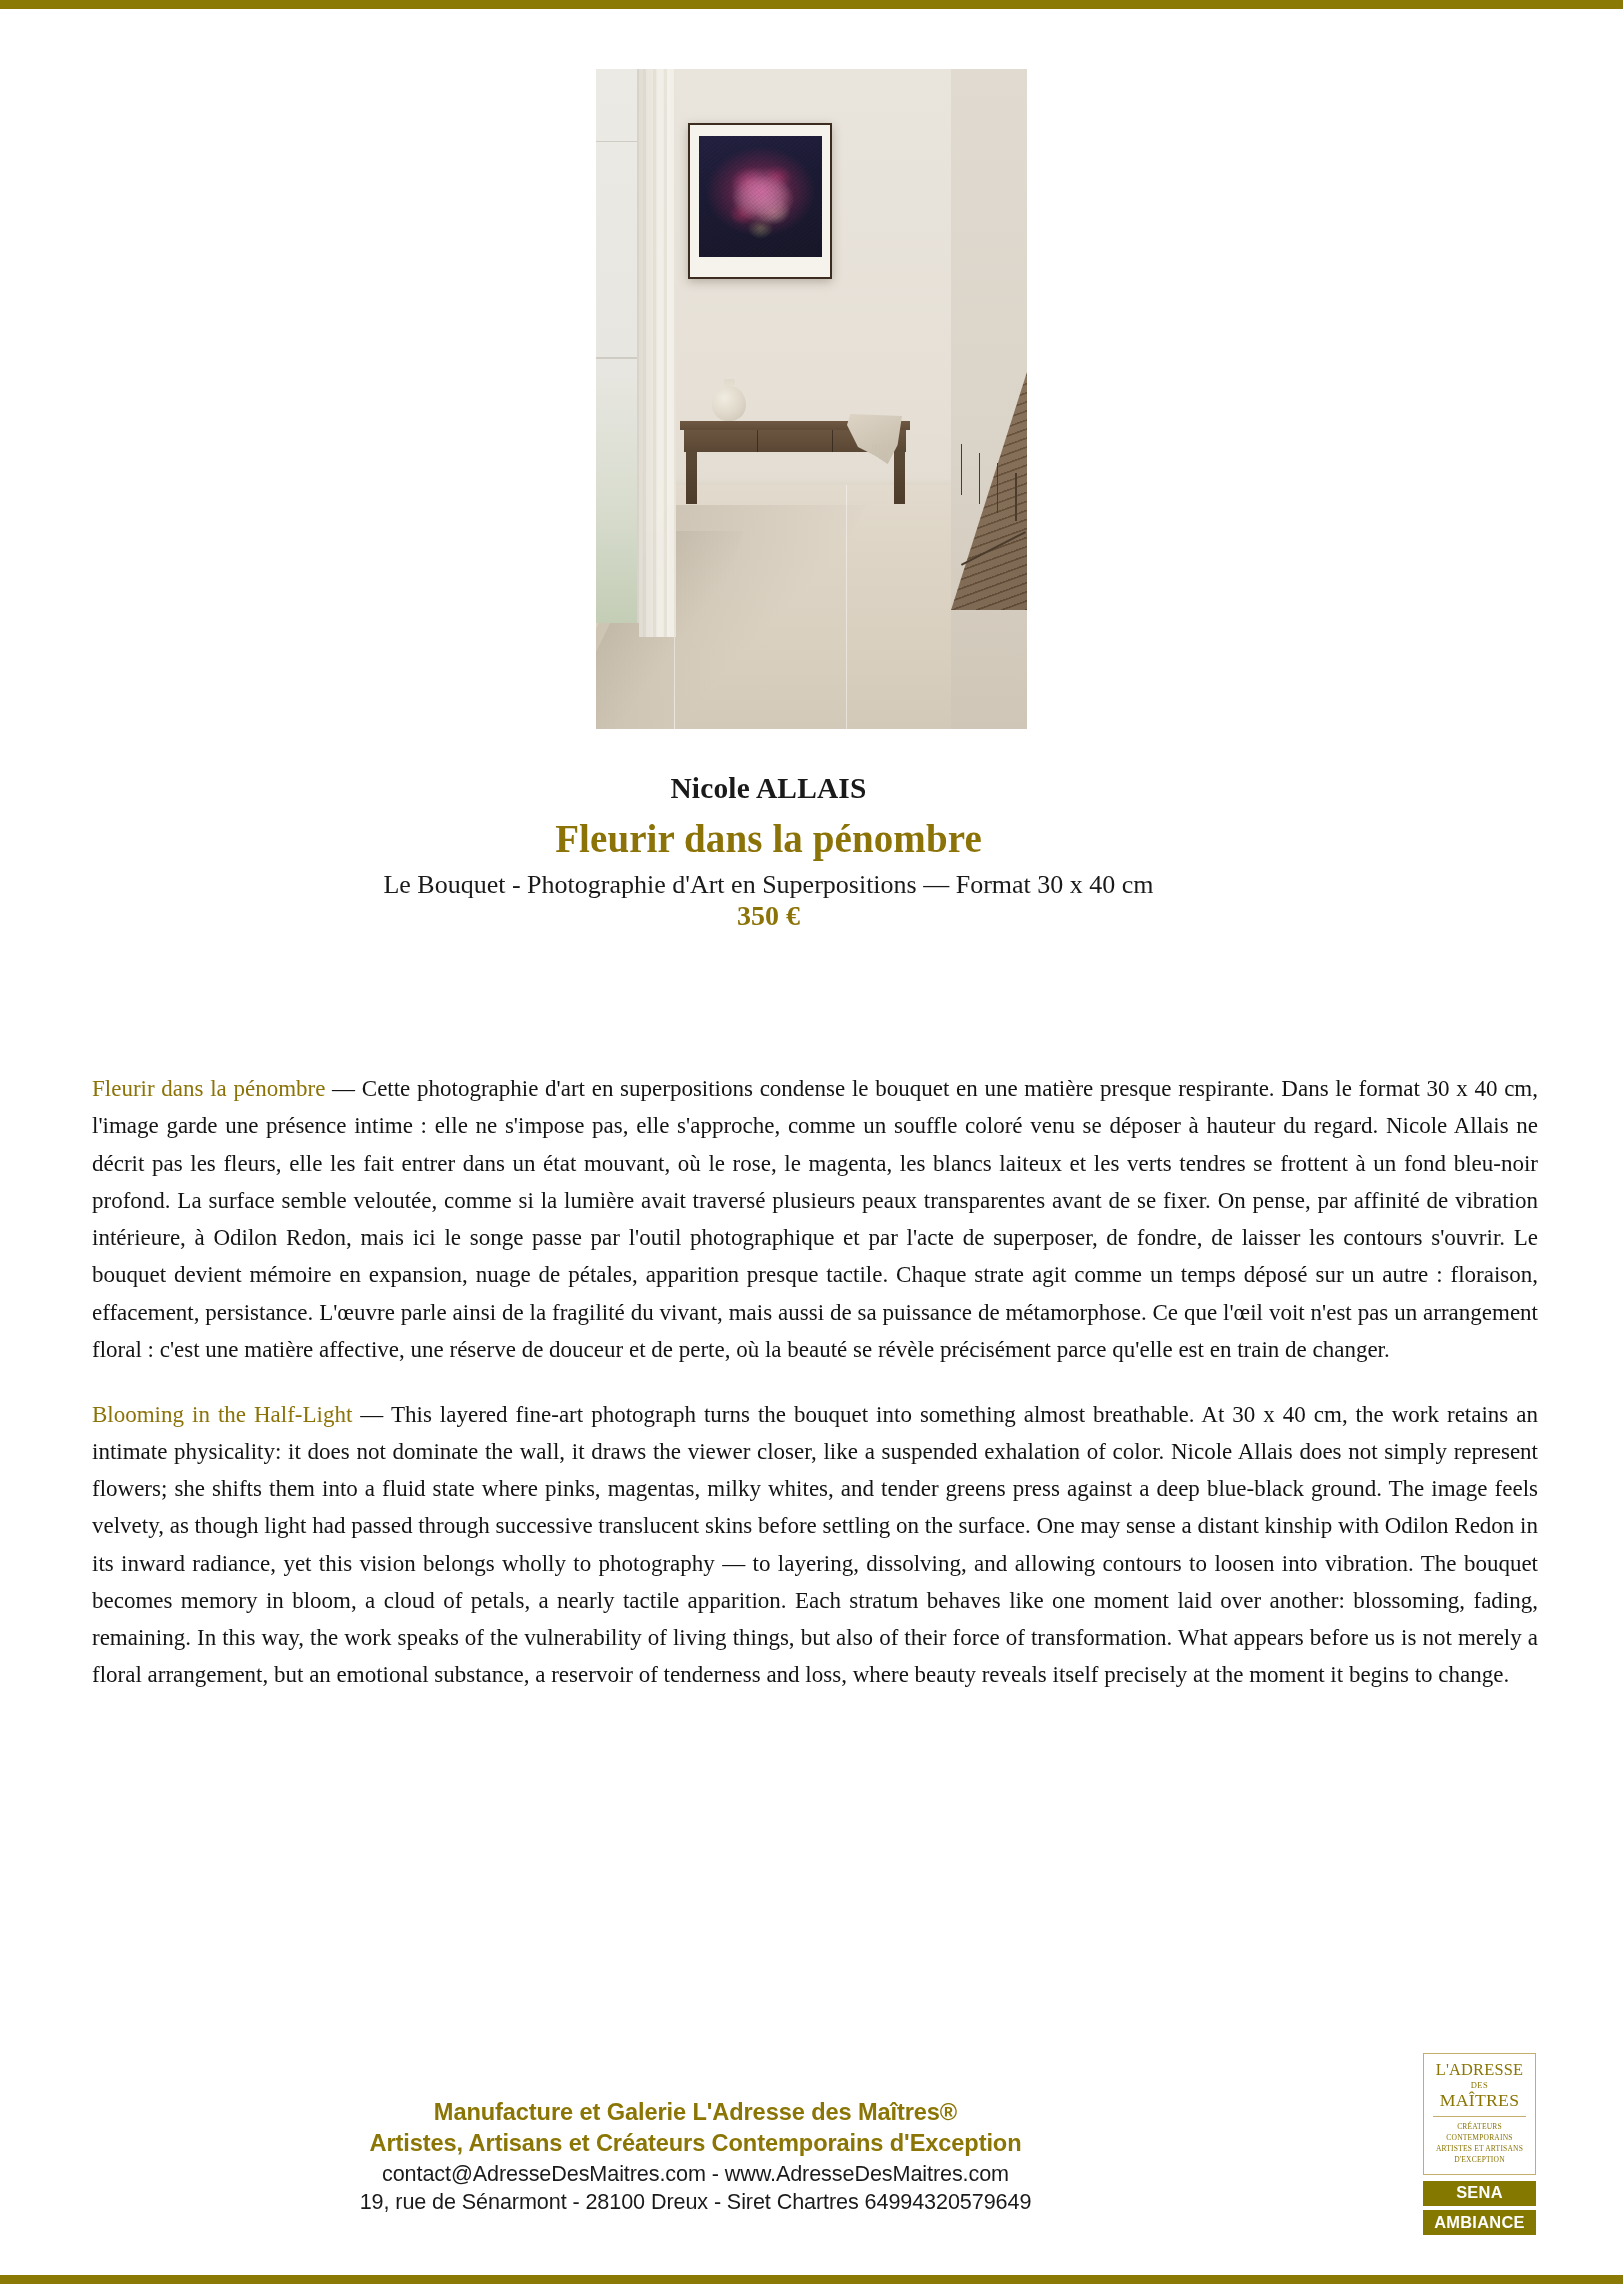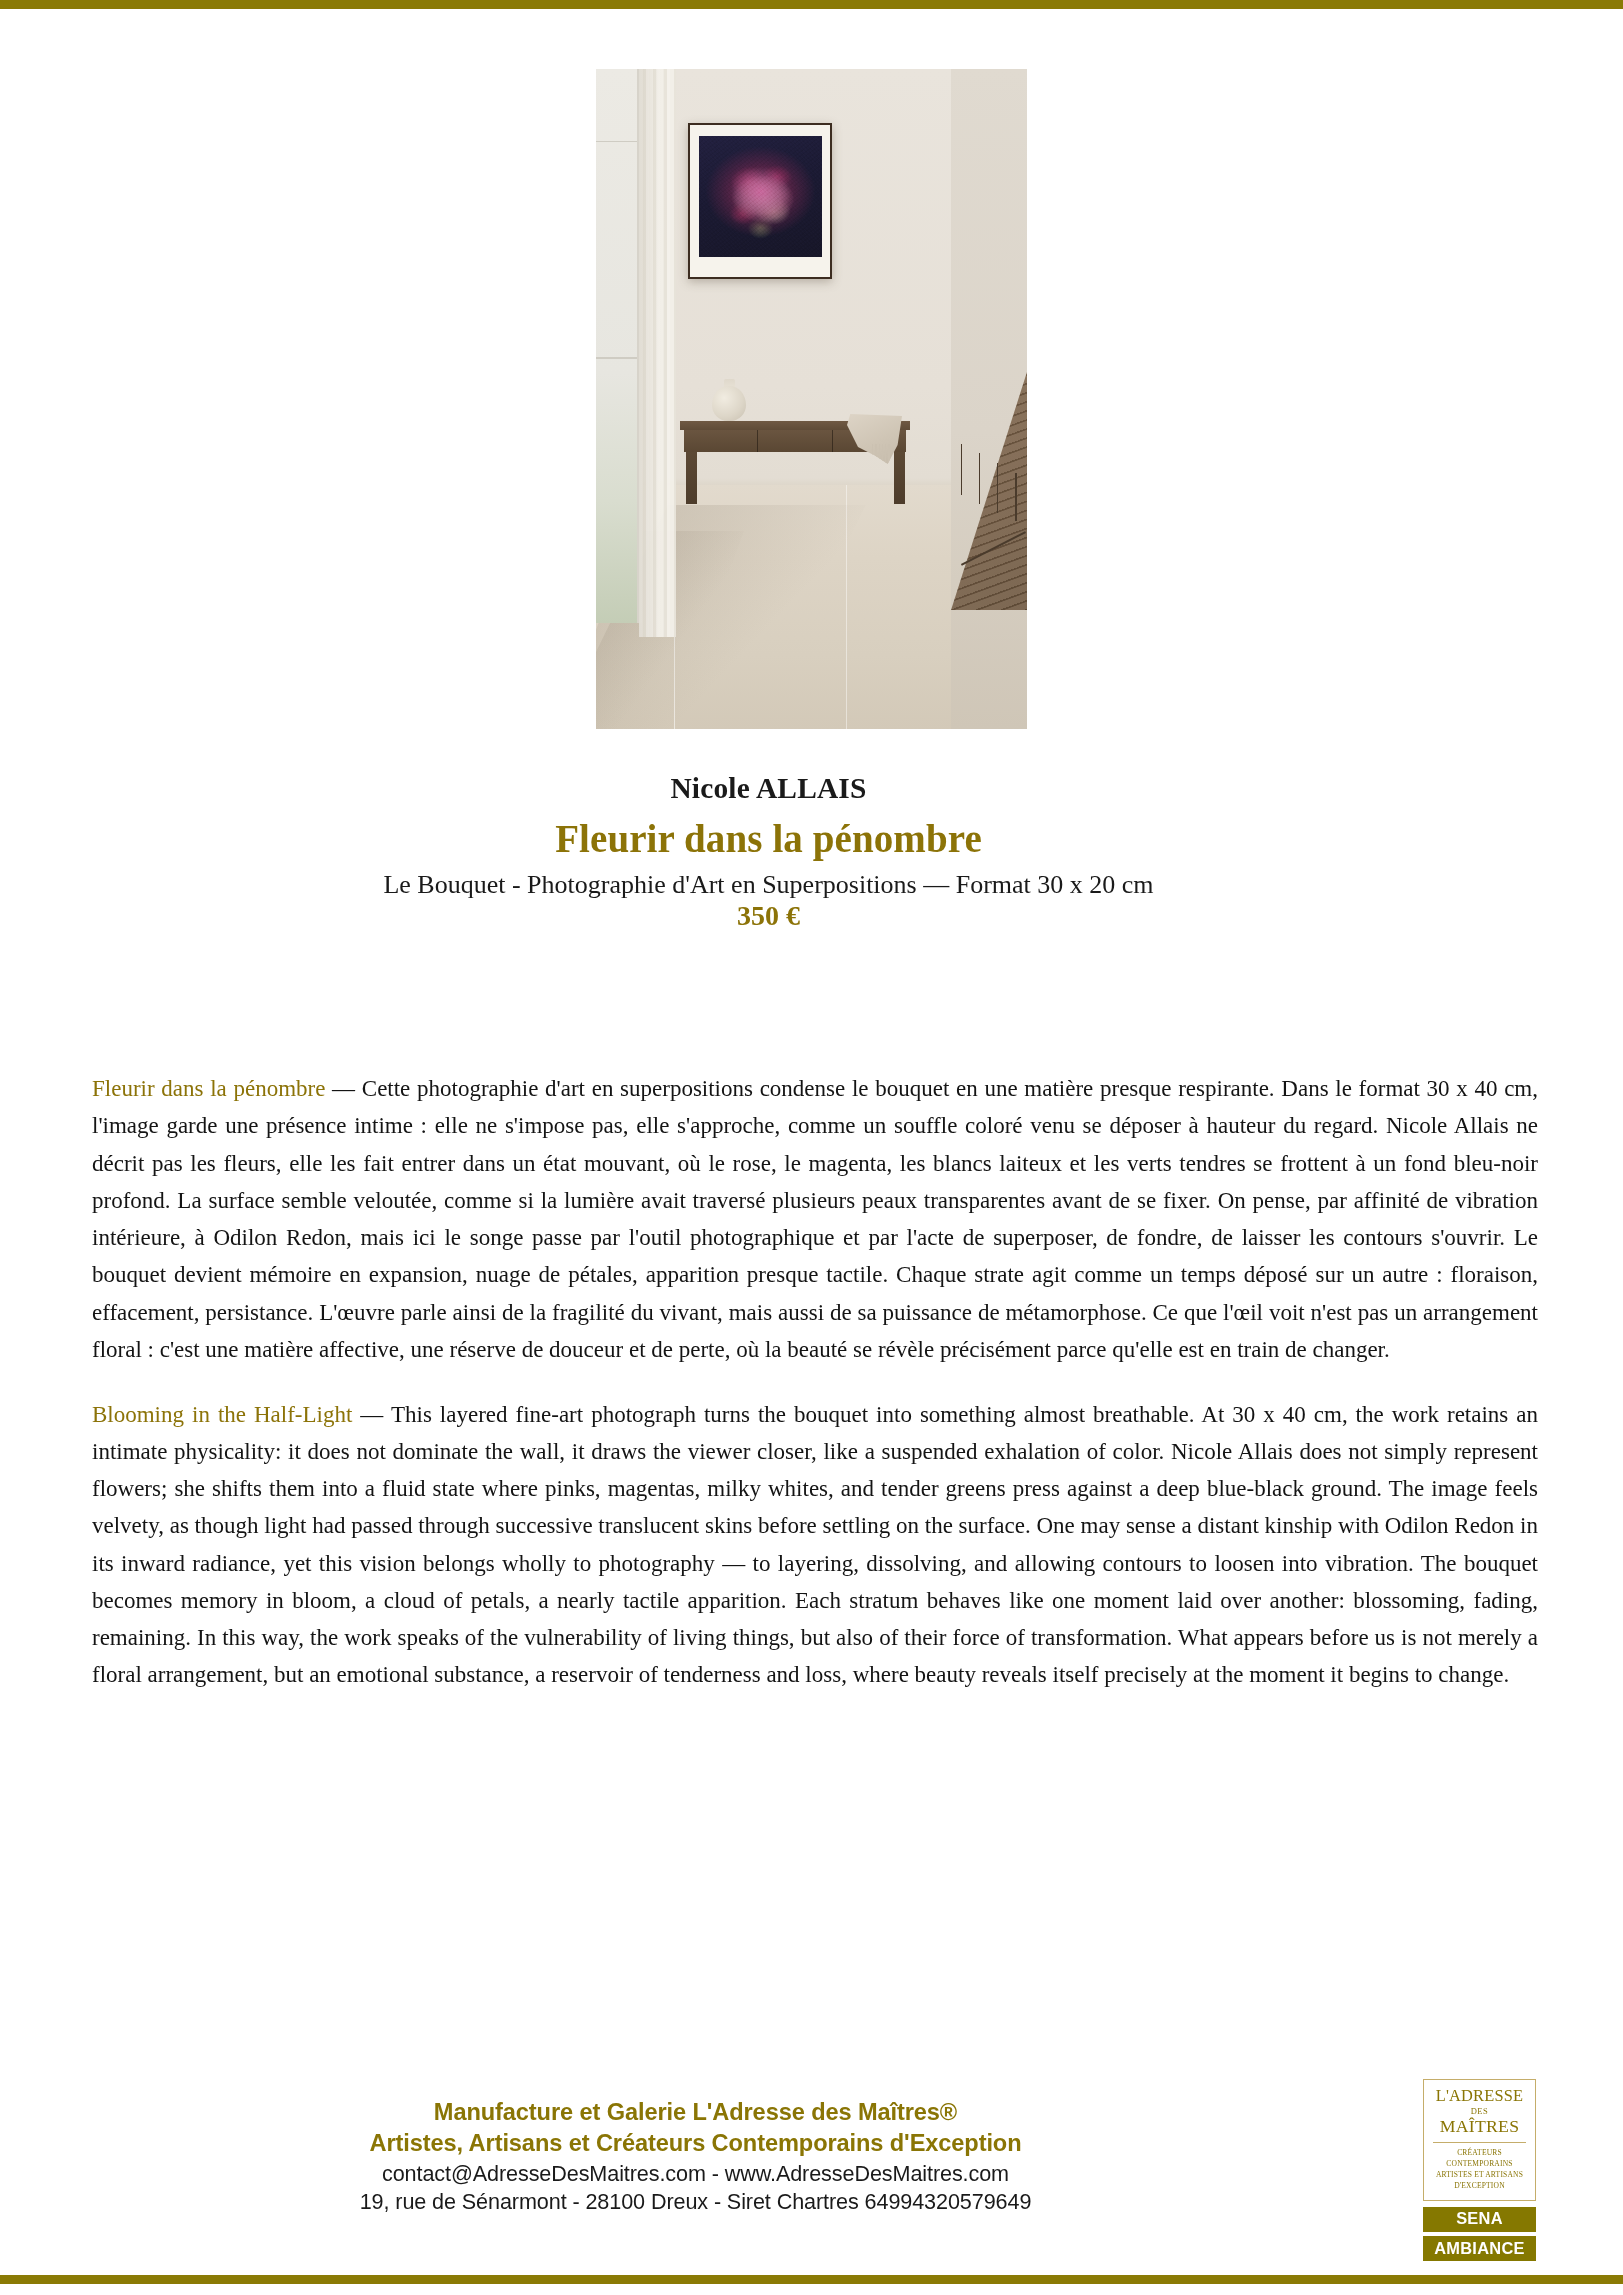--- a/index.html
+++ b/index.html
@@ -354,21 +354,20 @@
     color: #1a1a1a;
     letter-spacing: -0.1px;
   }
 
   
   .brand {
     position: absolute;
     left: 1423px;
     top: 2053px;
     width: 113px;
-    margin-top: 26px;
   }
   .brand-card {
     border: 1.3px solid #c5ad6a;
     padding: 7.2px 3.9px 7.9px 3.9px;
     text-align: center;
     background: #ffffff;
   }
   .brand-l1 {
     font-family: "Liberation Serif", serif;
     font-size: 16.4px;
@@ -458,21 +457,21 @@
     </div>
     <div class="bench-leg" style="left:90px;"></div>
     <div class="bench-leg" style="left:298px;"></div>
     <div class="throw"></div>
   </div>
 </div>
 
 <div class="titles">
   <div class="artist-name">Nicole ALLAIS</div>
   <div class="work-title">Fleurir dans la pénombre</div>
-  <div class="work-subtitle">Le Bouquet - Photographie d'Art en Superpositions — Format 30 x 20 cm</div>
+  <div class="work-subtitle">Le Bouquet - Photographie d'Art en Superpositions — Format 30 x 40 cm</div>
   <div class="work-price">350 €</div>
 </div>
 
 <div class="copy">
   <p class="para"><span class="lede">Fleurir dans la pénombre</span><span> — Cette photographie d'art en superpositions condense le bouquet en une matière presque respirante. Dans le format 30 x 40 cm, l'image garde une présence intime : elle ne s'impose pas, elle s'approche, comme un souffle coloré venu se déposer à hauteur du regard. Nicole Allais ne décrit pas les fleurs, elle les fait entrer dans un état mouvant, où le rose, le magenta, les blancs laiteux et les verts tendres se frottent à un fond bleu-noir profond. La surface semble veloutée, comme si la lumière avait traversé plusieurs peaux transparentes avant de se fixer. On pense, par affinité de vibration intérieure, à Odilon Redon, mais ici le songe passe par l'outil photographique et par l'acte de superposer, de fondre, de laisser les contours s'ouvrir. Le bouquet devient mémoire en expansion, nuage de pétales, apparition presque tactile. Chaque strate agit comme un temps déposé sur un autre : floraison, effacement, persistance. L'œuvre parle ainsi de la fragilité du vivant, mais aussi de sa puissance de métamorphose. Ce que l'œil voit n'est pas un arrangement floral : c'est une matière affective, une réserve de douceur et de perte, où la beauté se révèle précisément parce qu'elle est en train de changer.</span></p>
   <p class="para"><span class="lede">Blooming in the Half-Light</span><span> — This layered fine-art photograph turns the bouquet into something almost breathable. At 30 x 40 cm, the work retains an intimate physicality: it does not dominate the wall, it draws the viewer closer, like a suspended exhalation of color. Nicole Allais does not simply represent flowers; she shifts them into a fluid state where pinks, magentas, milky whites, and tender greens press against a deep blue-black ground. The image feels velvety, as though light had passed through successive translucent skins before settling on the surface. One may sense a distant kinship with Odilon Redon in its inward radiance, yet this vision belongs wholly to photography — to layering, dissolving, and allowing contours to loosen into vibration. The bouquet becomes memory in bloom, a cloud of petals, a nearly tactile apparition. Each stratum behaves like one moment laid over another: blossoming, fading, remaining. In this way, the work speaks of the vulnerability of living things, but also of their force of transformation. What appears before us is not merely a floral arrangement, but an emotional substance, a reservoir of tenderness and loss, where beauty reveals itself precisely at the moment it begins to change.</span></p>
 </div>
 
 <div class="footer-text">
   <div class="f-line f-bold">Manufacture et Galerie L'Adresse des Maîtres®</div>

